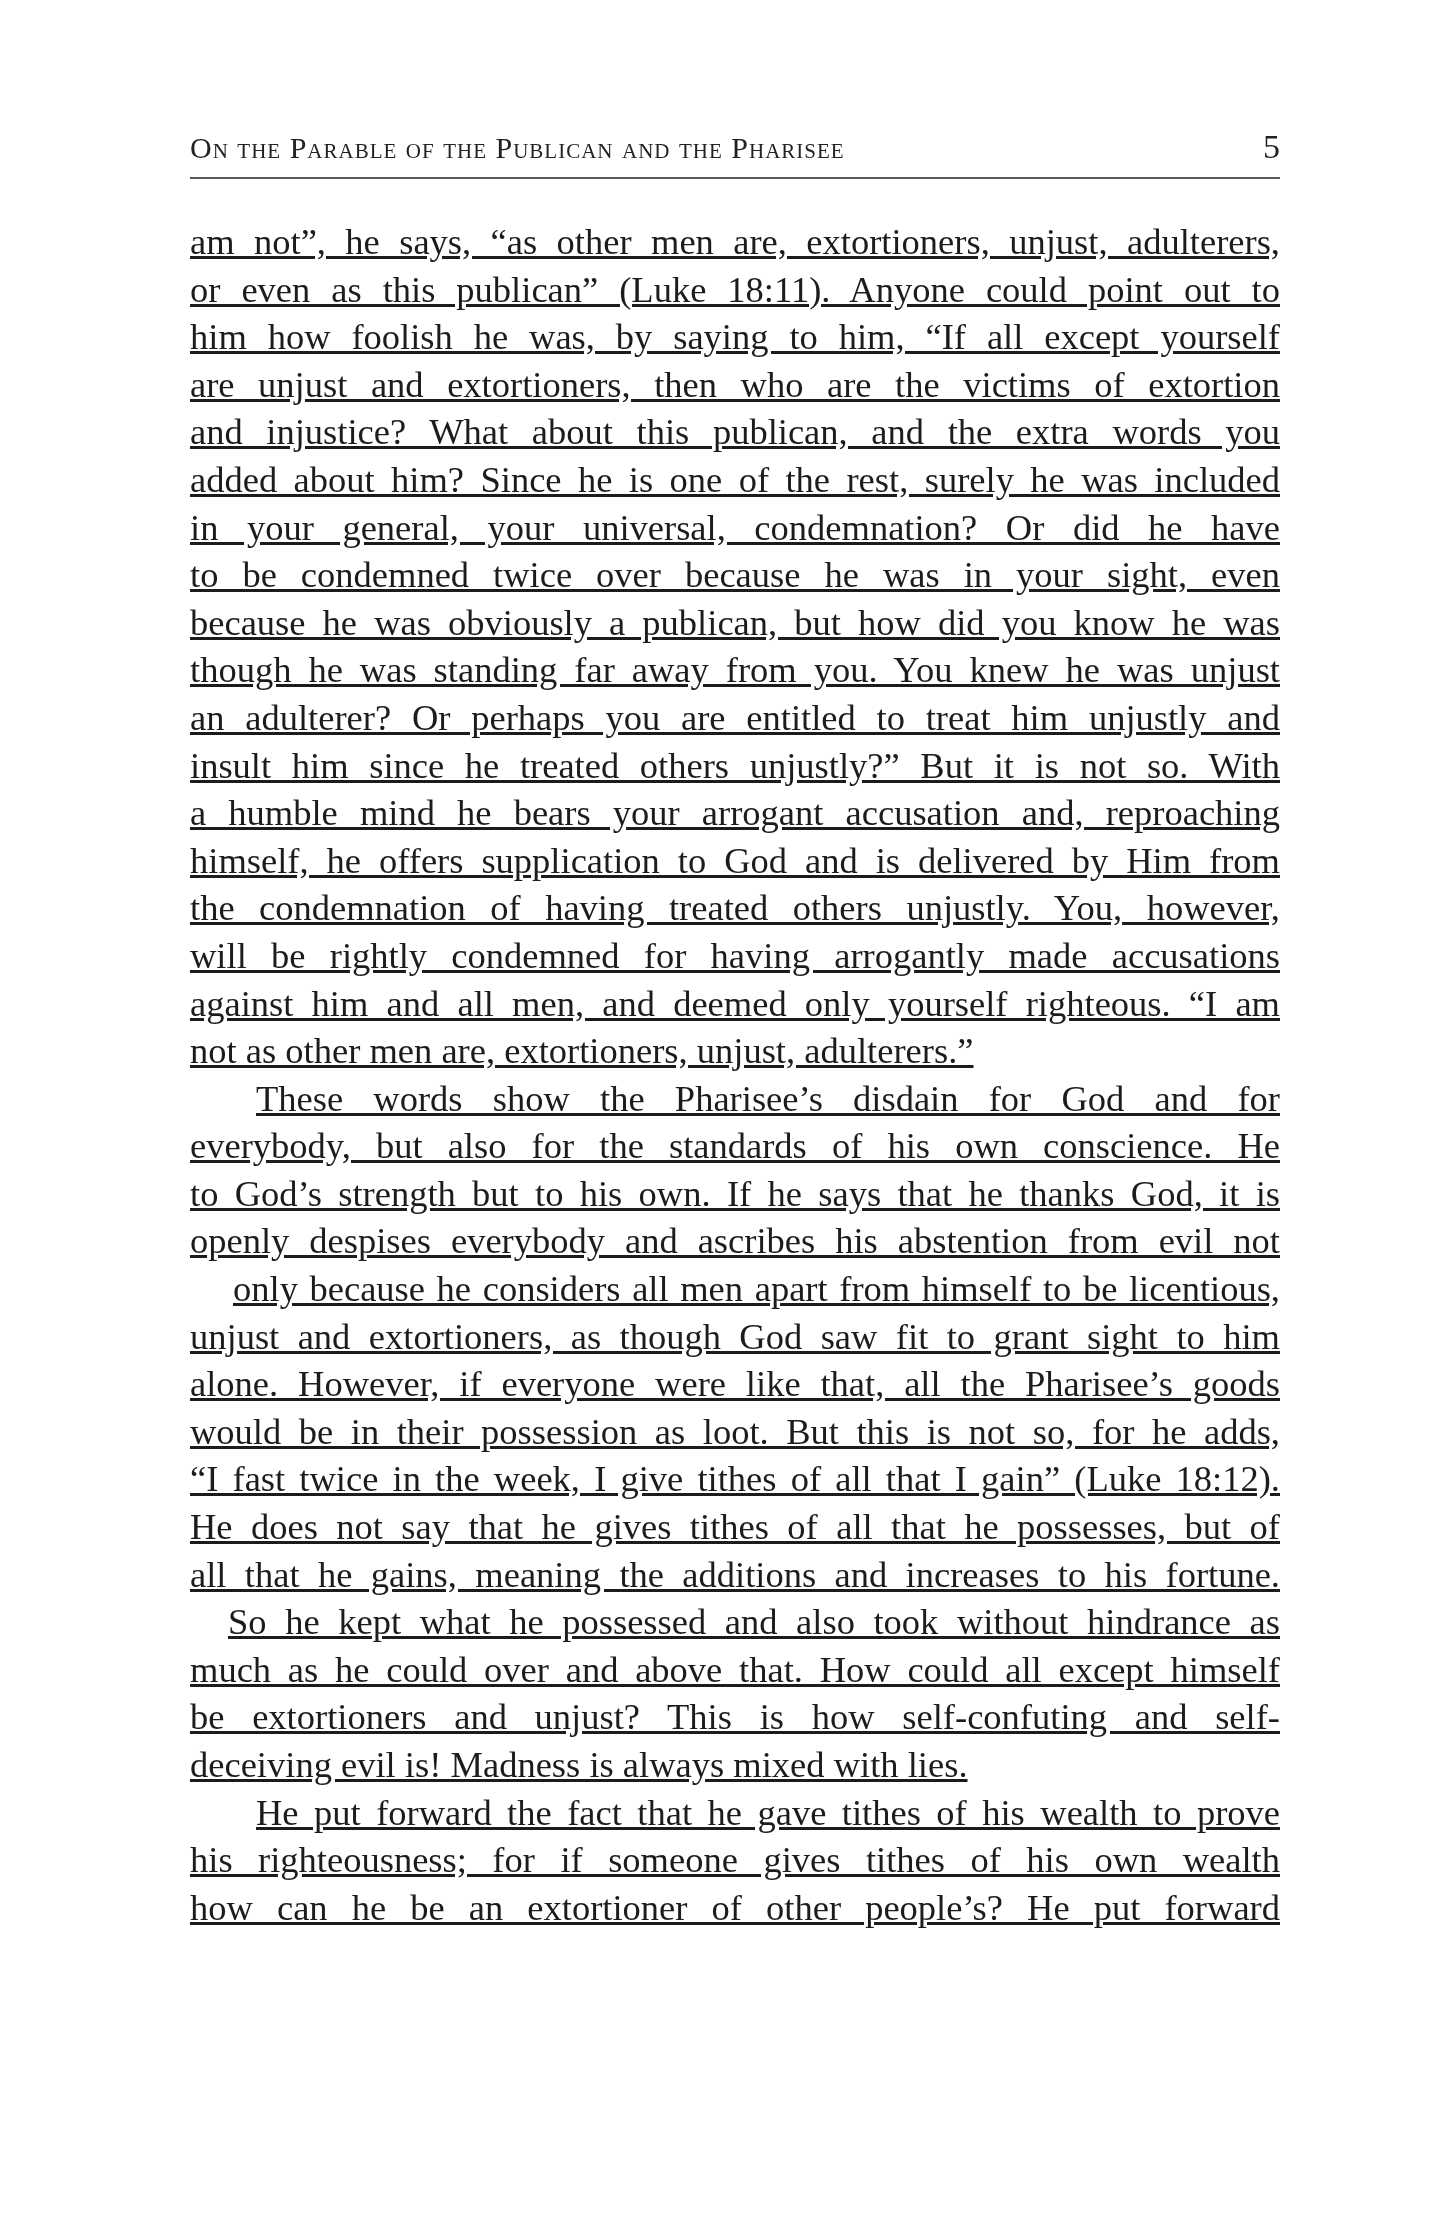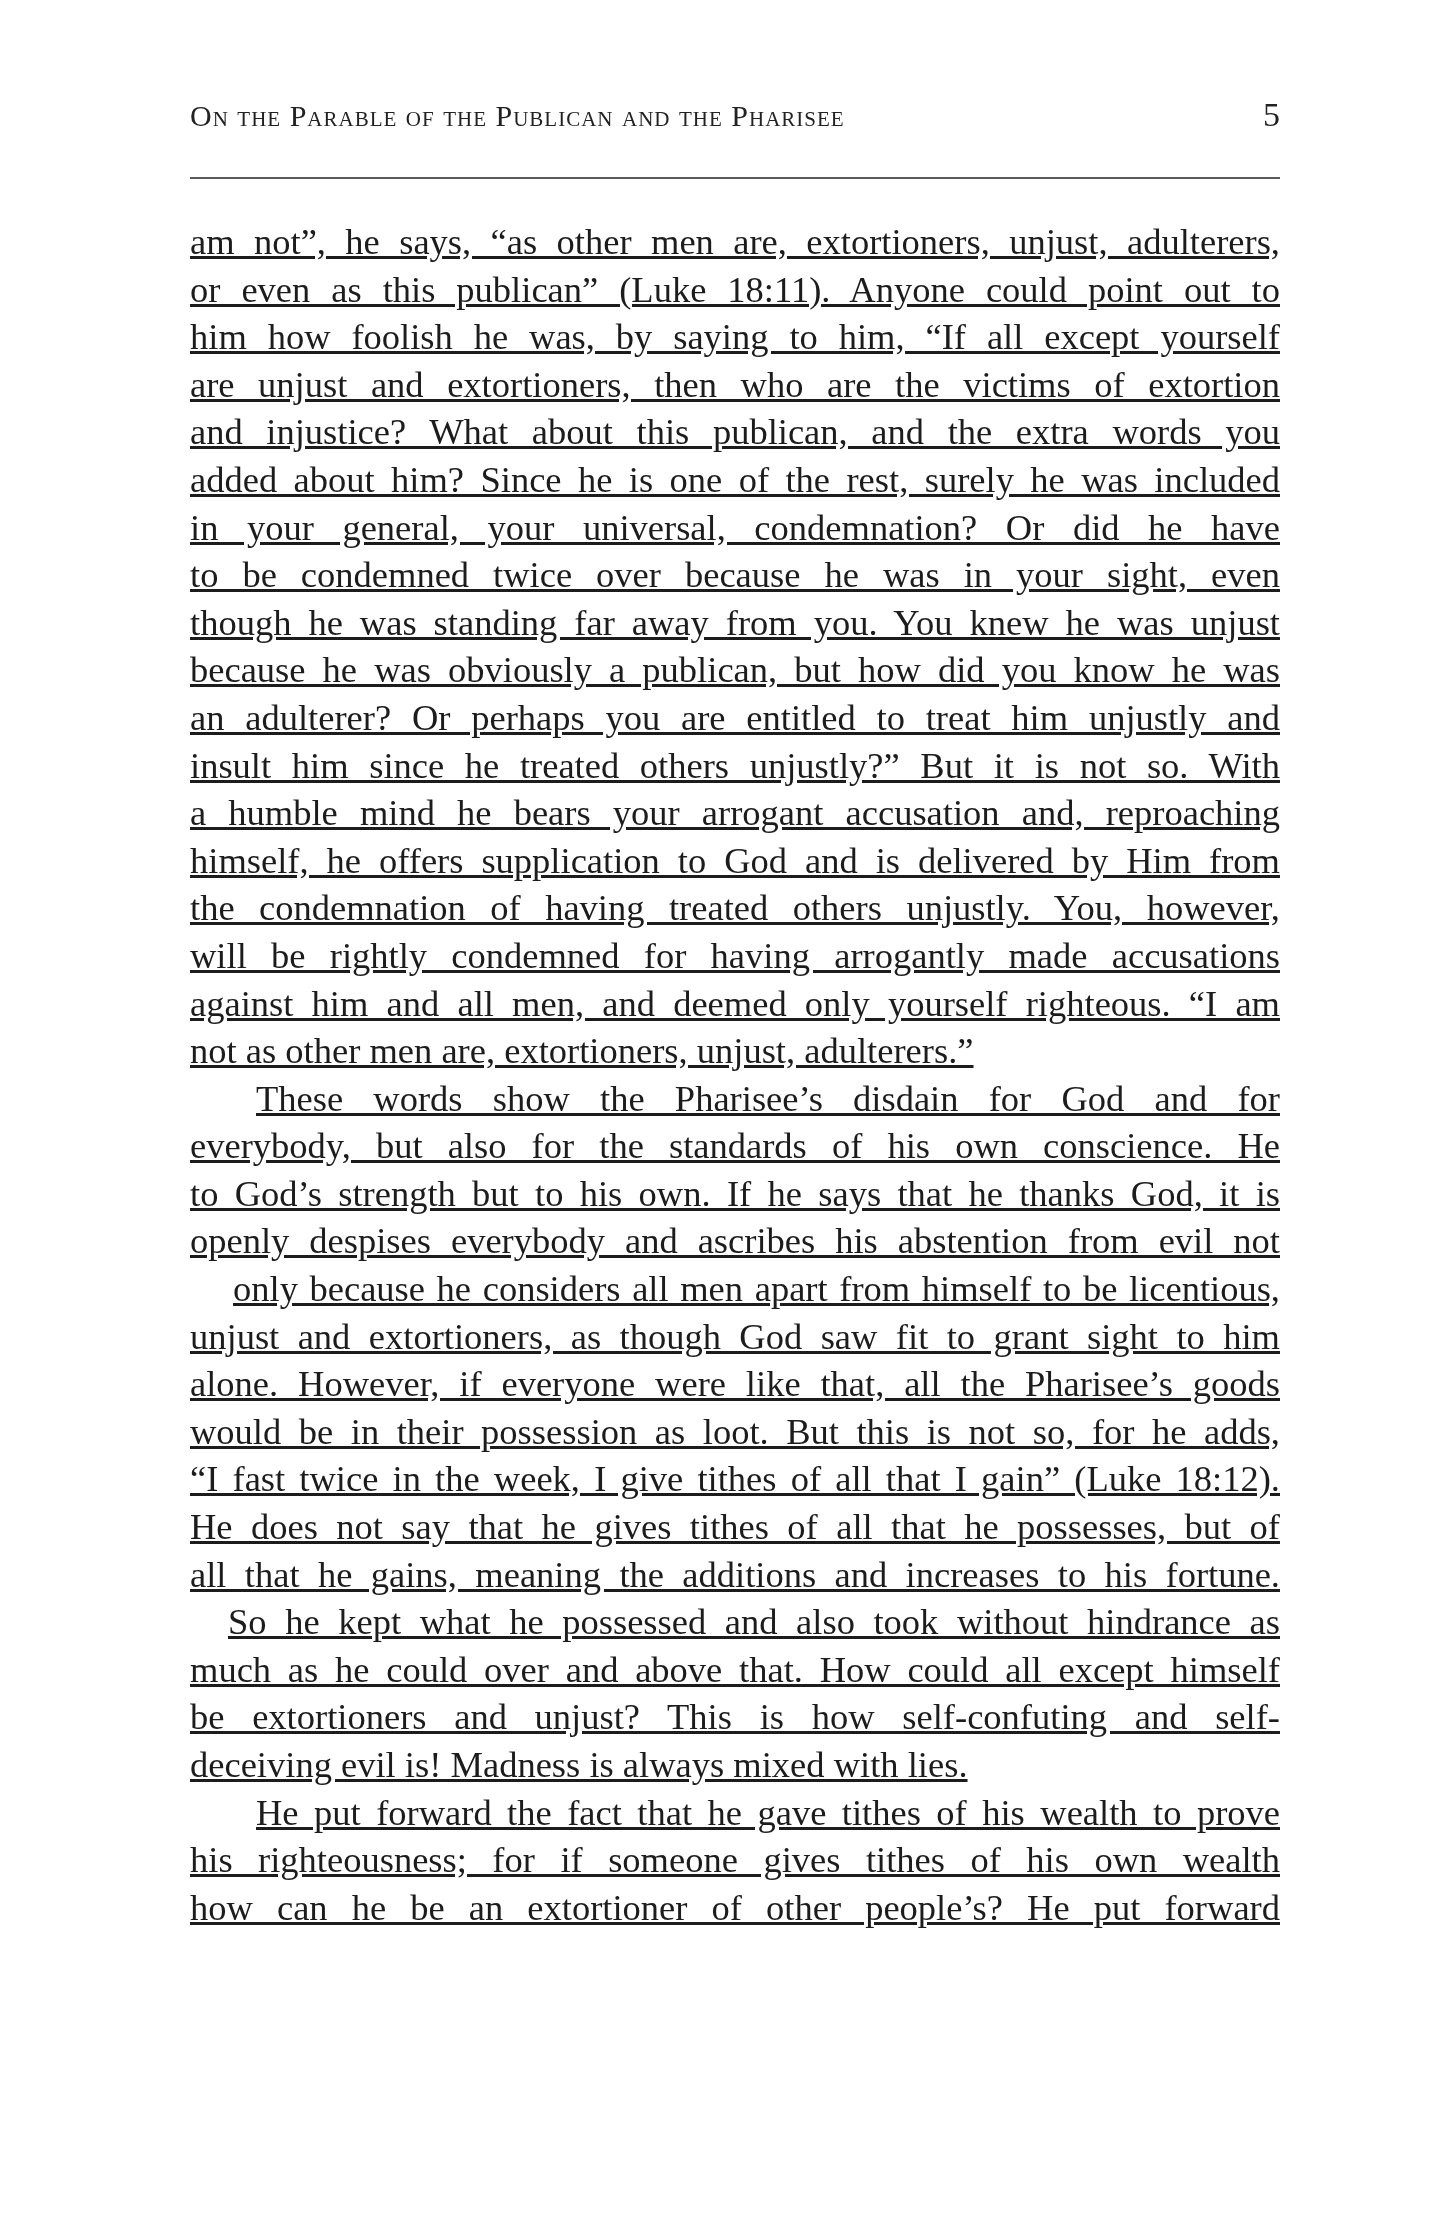--- a/index.html
+++ b/index.html
@@ -3,21 +3,21 @@
   <meta charset="utf-8">
   <style>
     html, body { margin: 0; padding: 0; background: #ffffff; }
     body { width: 1445px; height: 2225px; position: relative; overflow: hidden; }
     .page {
       position: absolute; left: 0; top: 0; width: 1445px; height: 2225px;
       background: #ffffff; color: #1c1c1c;
       font-family: "Liberation Serif", "DejaVu Serif", serif;
     }
     .running-head {
-      position: absolute; left: 190px; top: 96px; width: 1090px; height: 50px;
+      position: absolute; left: 190px; top: 128px; width: 1090px; height: 50px;
       display: flex; justify-content: space-between; align-items: baseline;
     }
     .head-title {
       font-size: 30px; letter-spacing: 1px; font-variant: small-caps; color: #222;
     }
     .page-number { font-size: 34px; color: #222; }
     .head-rule {
       position: absolute; left: 190px; top: 177px; width: 1090px; height: 0;
       border-top: 2px solid #5a5a5a;
     }
@@ -44,22 +44,22 @@
   <div class="body-text" id="body-text">
       <p>
         <span class="line" style="white-space: nowrap; display: block;"><span style="white-space: nowrap; word-spacing: 0px;">am not”, he says, “as other men are, extortioners, unjust, adulterers,</span></span>
         <span class="line" style="white-space: nowrap; display: block;"><span style="white-space: nowrap; word-spacing: 0px;">or even as this publican” (Luke 18:11). Anyone could point out to</span></span>
         <span class="line" style="white-space: nowrap; display: block;"><span style="white-space: nowrap; word-spacing: 0px;">him how foolish he was, by saying to him, “If all except yourself</span></span>
         <span class="line" style="white-space: nowrap; display: block;"><span style="white-space: nowrap; word-spacing: 0px;">are unjust and extortioners, then who are the victims of extortion</span></span>
         <span class="line" style="white-space: nowrap; display: block;"><span style="white-space: nowrap; word-spacing: 0px;">and injustice? What about this publican, and the extra words you</span></span>
         <span class="line" style="white-space: nowrap; display: block;"><span style="white-space: nowrap; word-spacing: 0px;">added about him? Since he is one of the rest, surely he was included</span></span>
         <span class="line" style="white-space: nowrap; display: block;"><span style="white-space: nowrap; word-spacing: 0px;">in your general, your universal, condemnation? Or did he have</span></span>
         <span class="line" style="white-space: nowrap; display: block;"><span style="white-space: nowrap; word-spacing: 0px;">to be condemned twice over because he was in your sight, even</span></span>
+        <span class="line" style="white-space: nowrap; display: block;"><span style="white-space: nowrap; word-spacing: 0px;">because he was obviously a publican, but how did you know he was</span></span>
         <span class="line" style="white-space: nowrap; display: block;"><span style="white-space: nowrap; word-spacing: 0px;">though he was standing far away from you. You knew he was unjust</span></span>
-        <span class="line" style="white-space: nowrap; display: block;"><span style="white-space: nowrap; word-spacing: 0px;">because he was obviously a publican, but how did you know he was</span></span>
         <span class="line" style="white-space: nowrap; display: block;"><span style="white-space: nowrap; word-spacing: 0px;">an adulterer? Or perhaps you are entitled to treat him unjustly and</span></span>
         <span class="line" style="white-space: nowrap; display: block;"><span style="white-space: nowrap; word-spacing: 0px;">insult him since he treated others unjustly?” But it is not so. With</span></span>
         <span class="line" style="white-space: nowrap; display: block;"><span style="white-space: nowrap; word-spacing: 0px;">a humble mind he bears your arrogant accusation and, reproaching</span></span>
         <span class="line" style="white-space: nowrap; display: block;"><span style="white-space: nowrap; word-spacing: 0px;">himself, he offers supplication to God and is delivered by Him from</span></span>
         <span class="line" style="white-space: nowrap; display: block;"><span style="white-space: nowrap; word-spacing: 0px;">the condemnation of having treated others unjustly. You, however,</span></span>
         <span class="line" style="white-space: nowrap; display: block;"><span style="white-space: nowrap; word-spacing: 0px;">will be rightly condemned for having arrogantly made accusations</span></span>
         <span class="line" style="white-space: nowrap; display: block;"><span style="white-space: nowrap; word-spacing: 0px;">against him and all men, and deemed only yourself righteous. “I am</span></span>
         <span class="line last" style="white-space: nowrap; display: block;"><span style="white-space: nowrap;">not as other men are, extortioners, unjust, adulterers.”</span></span>
       </p>
       <p>

